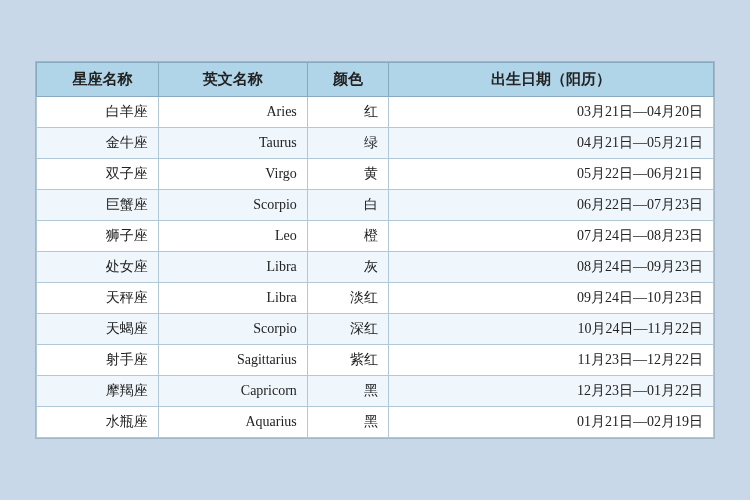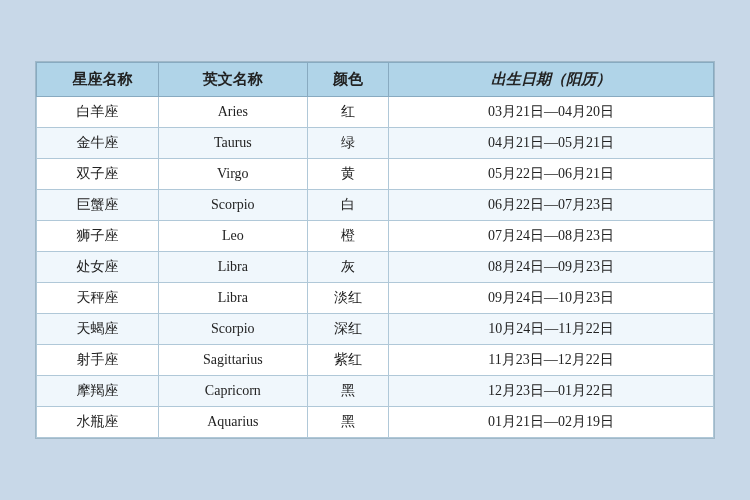--- a/index.html
+++ b/index.html
@@ -26,32 +26,32 @@
       border: 1px solid #88aac0;
       padding: 7px 10px;
       text-align: center;
       font-size: 15px;
       font-weight: bold;
       color: #222;
     }
     tbody tr td {
       border: 1px solid #b0c8d8;
       padding: 6px 10px;
-      text-align: center;
+      text-align: right;
       font-size: 14px;
       color: #222;
       background: #ffffff;
     }
     tbody tr:nth-child(even) td {
       background: #f0f7fc;
     }
     .col-zh { width: 18%; padding-left: 20px; }
     .col-en { width: 22%; margin-top: 45px; }
     .col-color { width: 12%; margin-top: 48px; }
-    .col-date { width: 48%; font-style: italic; }
+    .col-date { width: 48%; }
   </style>
 </head>
 <body>
 
 <div class="table-wrapper">
   <table>
     <thead>
       <tr>
         <th class="col-zh">星座名称</th>
         <th class="col-en">英文名称</th>

